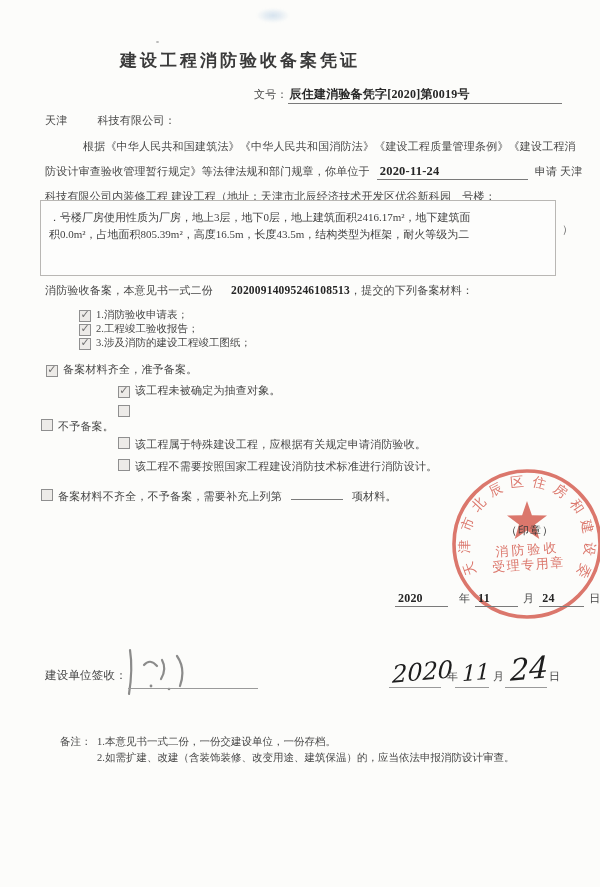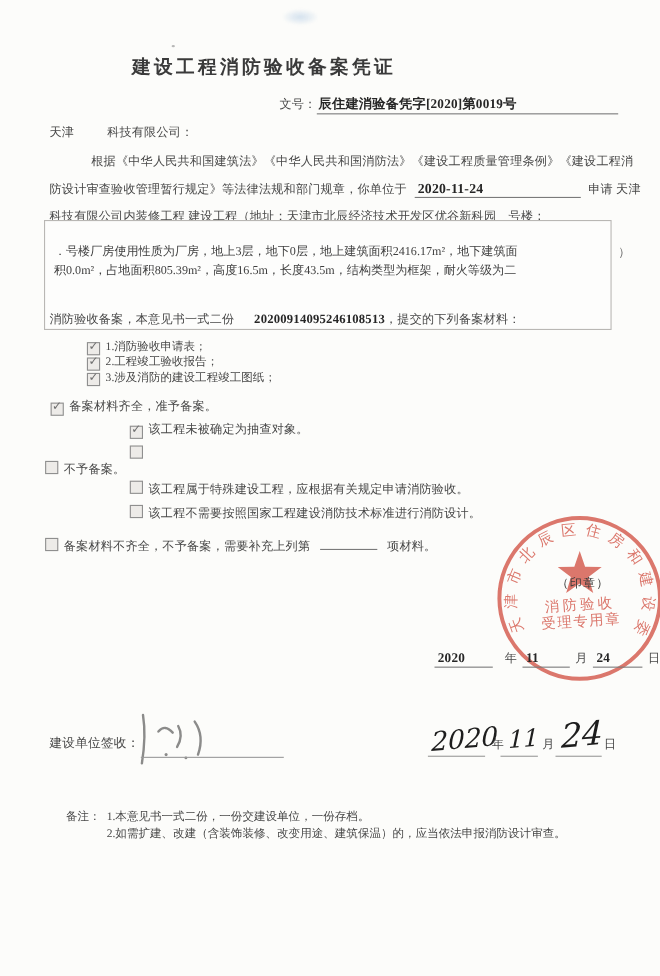--- a/index.html
+++ b/index.html
@@ -19,21 +19,21 @@
     letter-spacing:3px;color:#3a3a3a;
   }
   .cb{
     display:inline-block;width:10px;height:10px;border:1px solid #8f8f8f;
     background:#edebe8;vertical-align:-1px;margin-right:5px;
     font-size:11px;line-height:9px;color:#6e6e6e;text-align:center;
   }
   .cb span{position:relative;top:-1px;}
   .box{
     border:1px solid #b9b7b4;background:#fdfdfc;
-    padding:20px 8px;line-height:16.5px;font-size:11px;color:#3f3f3f;
+    padding:8px 8px;line-height:16.5px;font-size:11px;color:#3f3f3f;
   }
   .gap{display:inline-block;}
   .hw{
     font-family:"DejaVu Serif",serif;font-style:italic;color:#1d1d1d;
     transform:rotate(-5deg) skewX(-6deg);display:inline-block;
   }
   .hw-ul{border-bottom:1px solid #9a9a9a;position:absolute;}
   .sig-svg{filter:blur(.7px);opacity:.62;}
   .stamp-svg{opacity:.9;}
   .seal-note{font-size:11px;color:#3b3b3b;letter-spacing:1px;}

